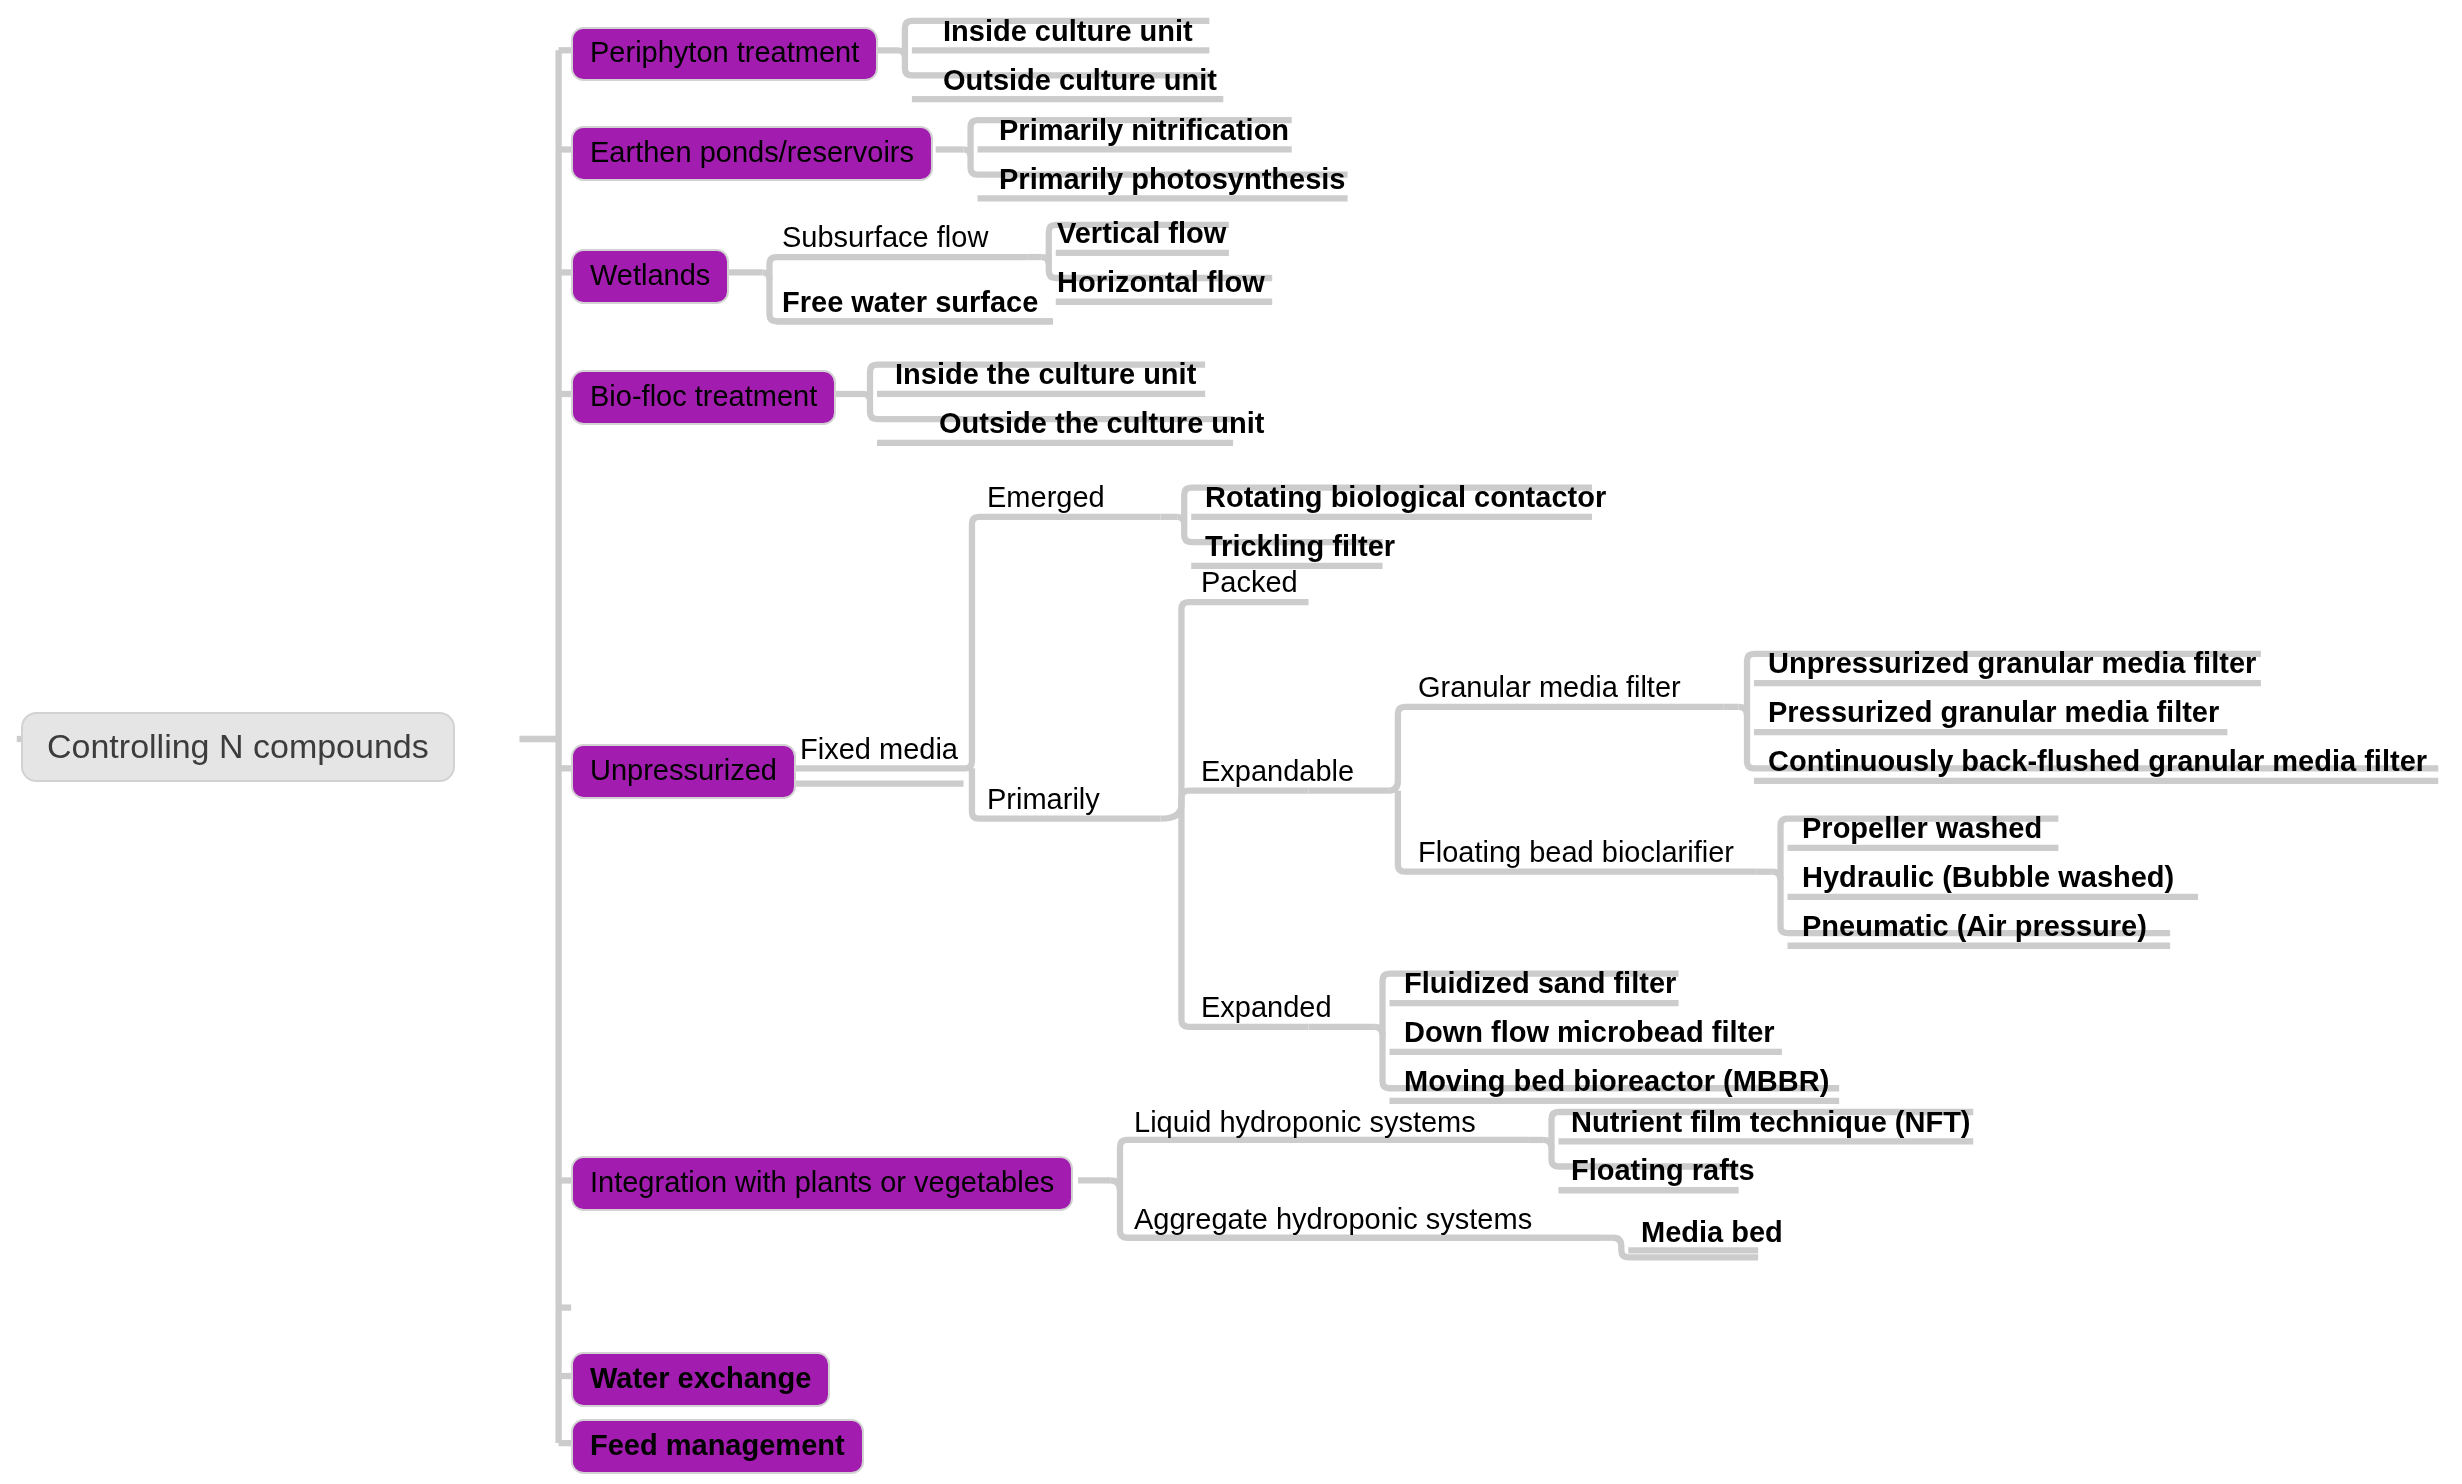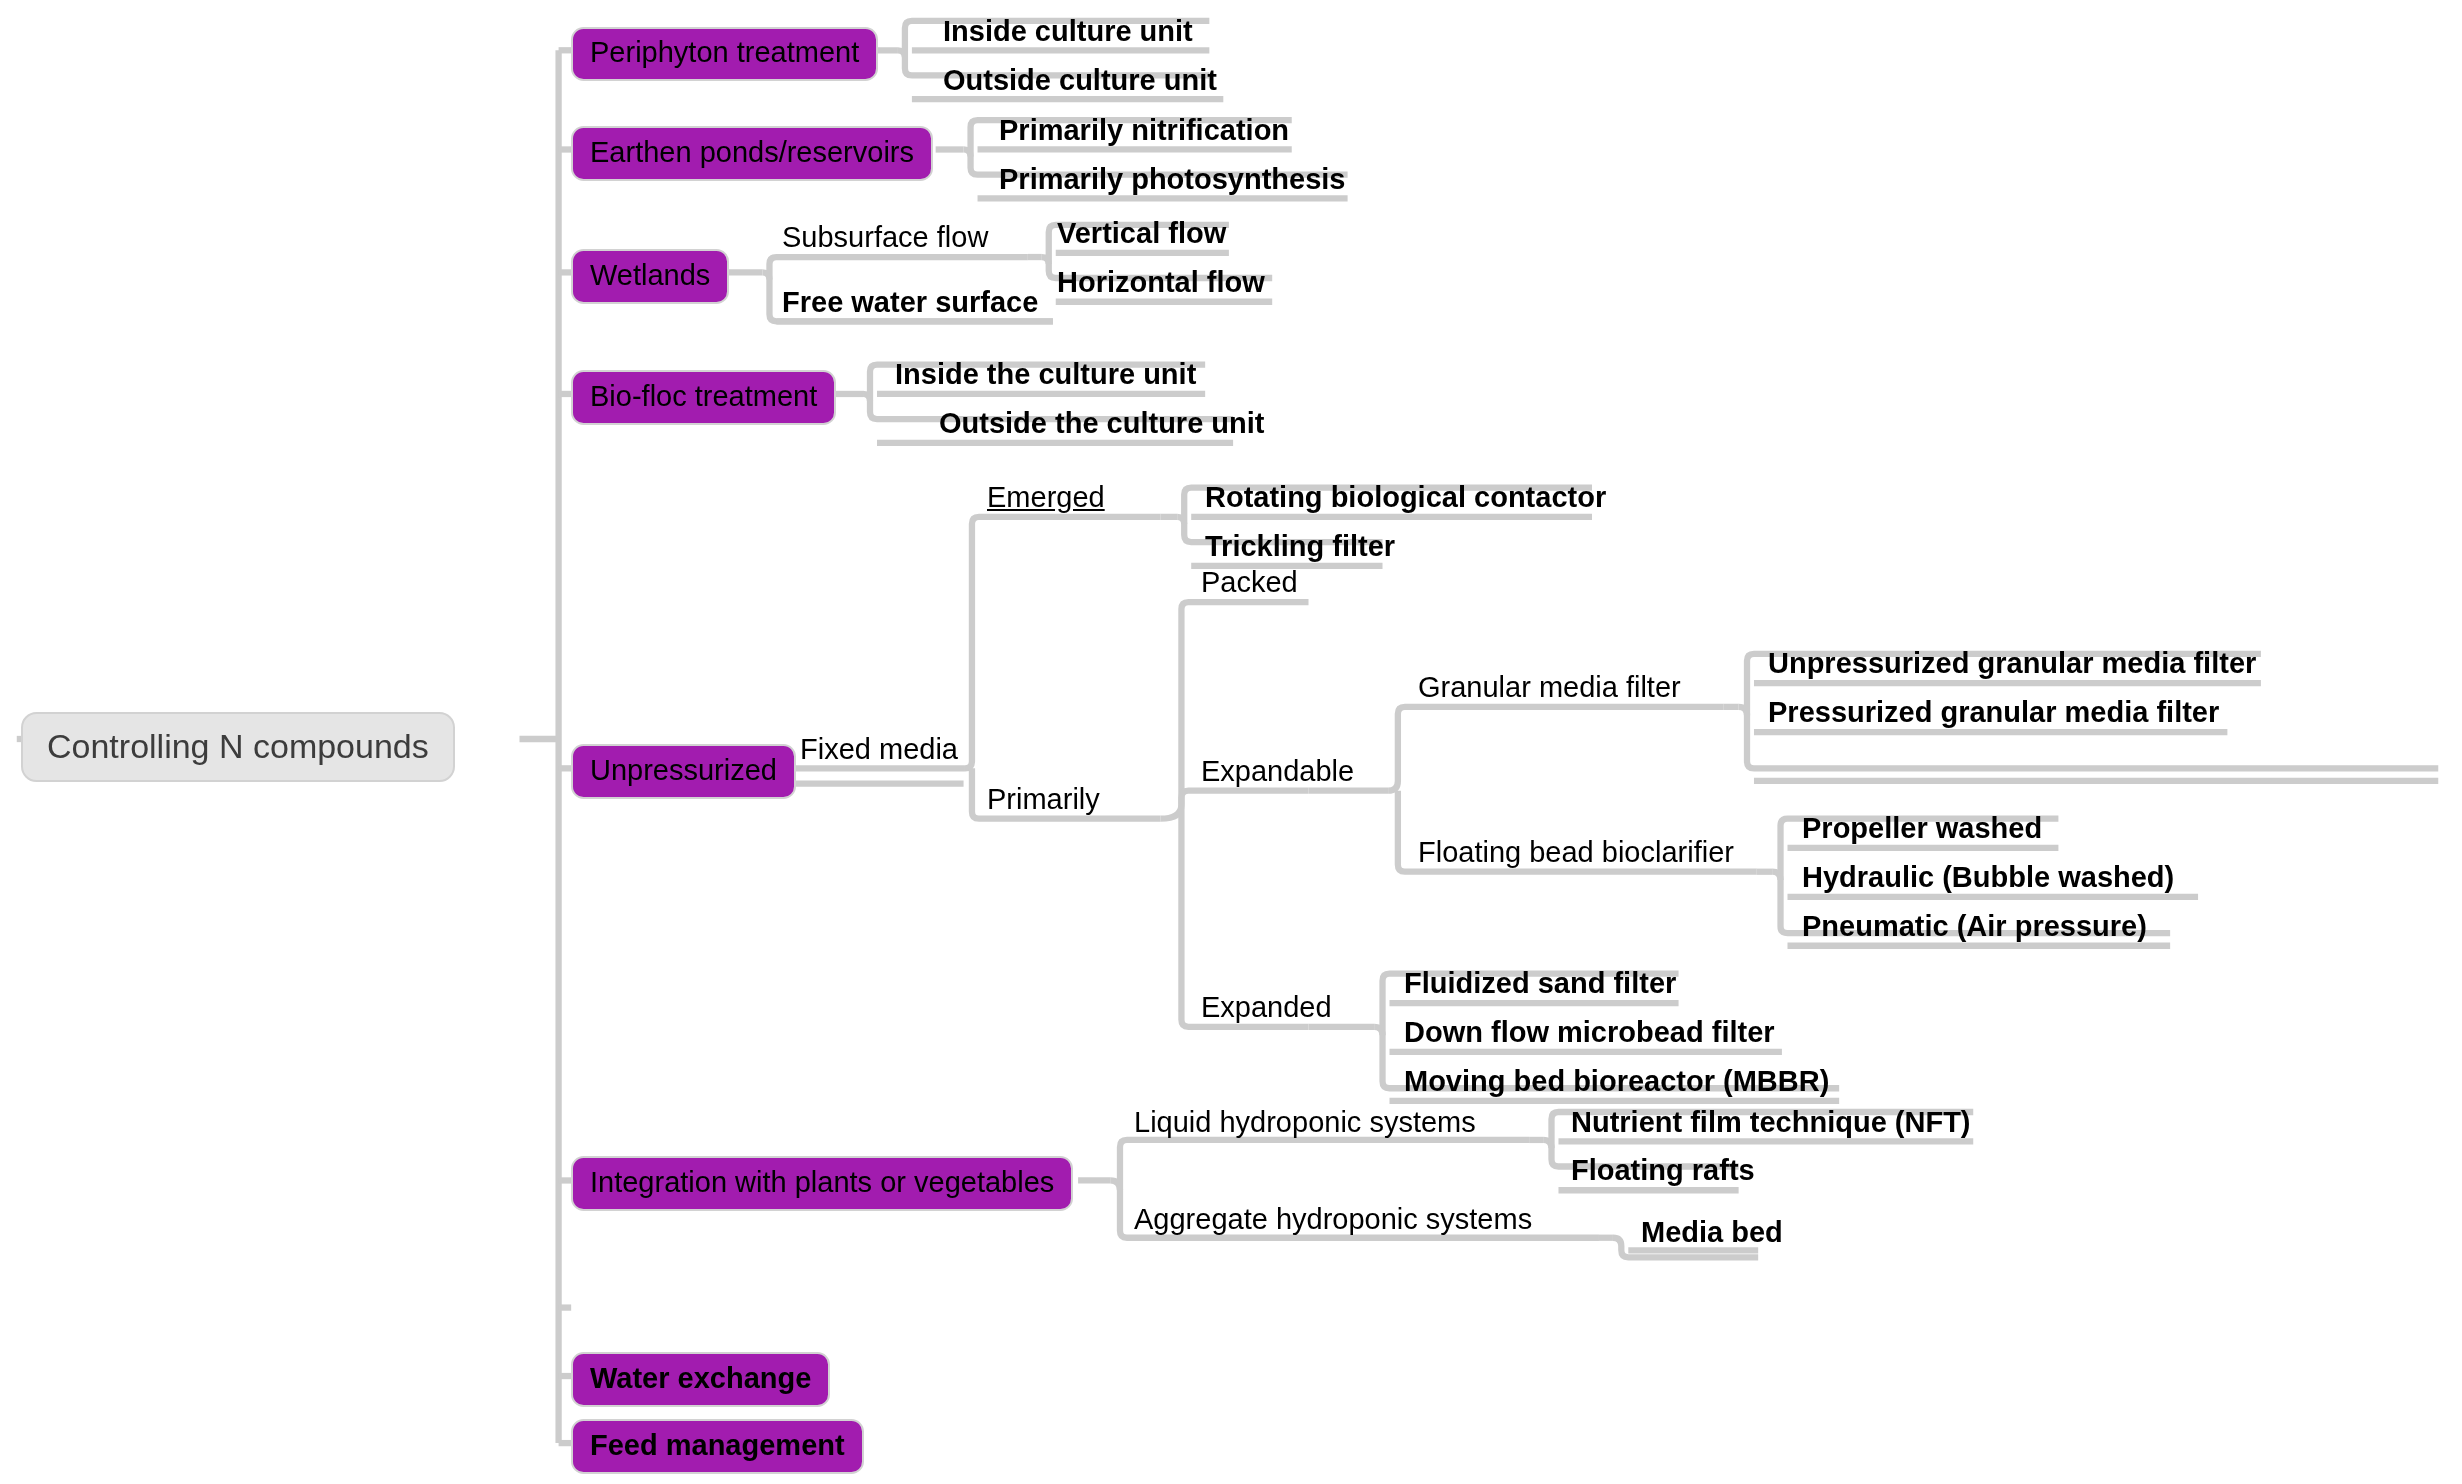--- a/index.html
+++ b/index.html
@@ -202,33 +202,34 @@
   <div class="node n-bare" style="left:775px;top:223px;">Subsurface flow</div>
   <div class="node n-bare leaf" style="left:1050px;top:219px;">Vertical flow</div>
   <div class="node n-bare leaf" style="left:1050px;top:268px;">Horizontal flow</div>
   <div class="node n-bare leaf" style="left:775px;top:288px;">Free water surface</div>
 
   <div class="node n-bare leaf" style="left:888px;top:360px;">Inside the culture unit</div>
   <div class="node n-bare leaf" style="left:888px;top:409px;margin-left:44px;">Outside the culture unit</div>
 
   <div class="node n-bare" style="left:793px;top:735px;">Fixed media</div>
 
-  <div class="node n-bare" style="left:980px;top:483px;text-decoration:underline;">Emerged</div>
+  <div class="node n-bare" style="left:980px;top:483px;">Emerged</div>
   <div class="node n-bare leaf" style="left:1198px;top:483px;">Rotating biological contactor</div>
   <div class="node n-bare leaf" style="left:1198px;top:532px;">Trickling filter</div>
 
   <div class="node n-bare" style="left:980px;top:785px;">Primarily</div>
 
   <div class="node n-bare" style="left:1194px;top:568px;">Packed</div>
   <div class="node n-bare" style="left:1194px;top:757px;">Expandable</div>
   <div class="node n-bare" style="left:1194px;top:993px;">Expanded</div>
 
   <div class="node n-bare" style="left:1411px;top:673px;">Granular media filter</div>
   <div class="node n-bare leaf" style="left:1761px;top:649px;">Unpressurized granular media filter</div>
   <div class="node n-bare leaf" style="left:1761px;top:698px;">Pressurized granular media filter</div>
+  <div class="node n-bare leaf" style="left:1761px;top:747px;">Continuously back-flushed granular media filter</div>
 
   <div class="node n-bare" style="left:1411px;top:838px;">Floating bead bioclarifier</div>
   <div class="node n-bare leaf" style="left:1795px;top:814px;">Propeller washed</div>
   <div class="node n-bare leaf" style="left:1795px;top:863px;">Hydraulic (Bubble washed)</div>
   <div class="node n-bare leaf" style="left:1795px;top:912px;">Pneumatic (Air pressure)</div>
 
   <div class="node n-bare leaf" style="left:1397px;top:969px;">Fluidized sand filter</div>
   <div class="node n-bare leaf" style="left:1397px;top:1018px;">Down flow microbead filter</div>
   <div class="node n-bare leaf" style="left:1397px;top:1067px;">Moving bed bioreactor (MBBR)</div>
 

